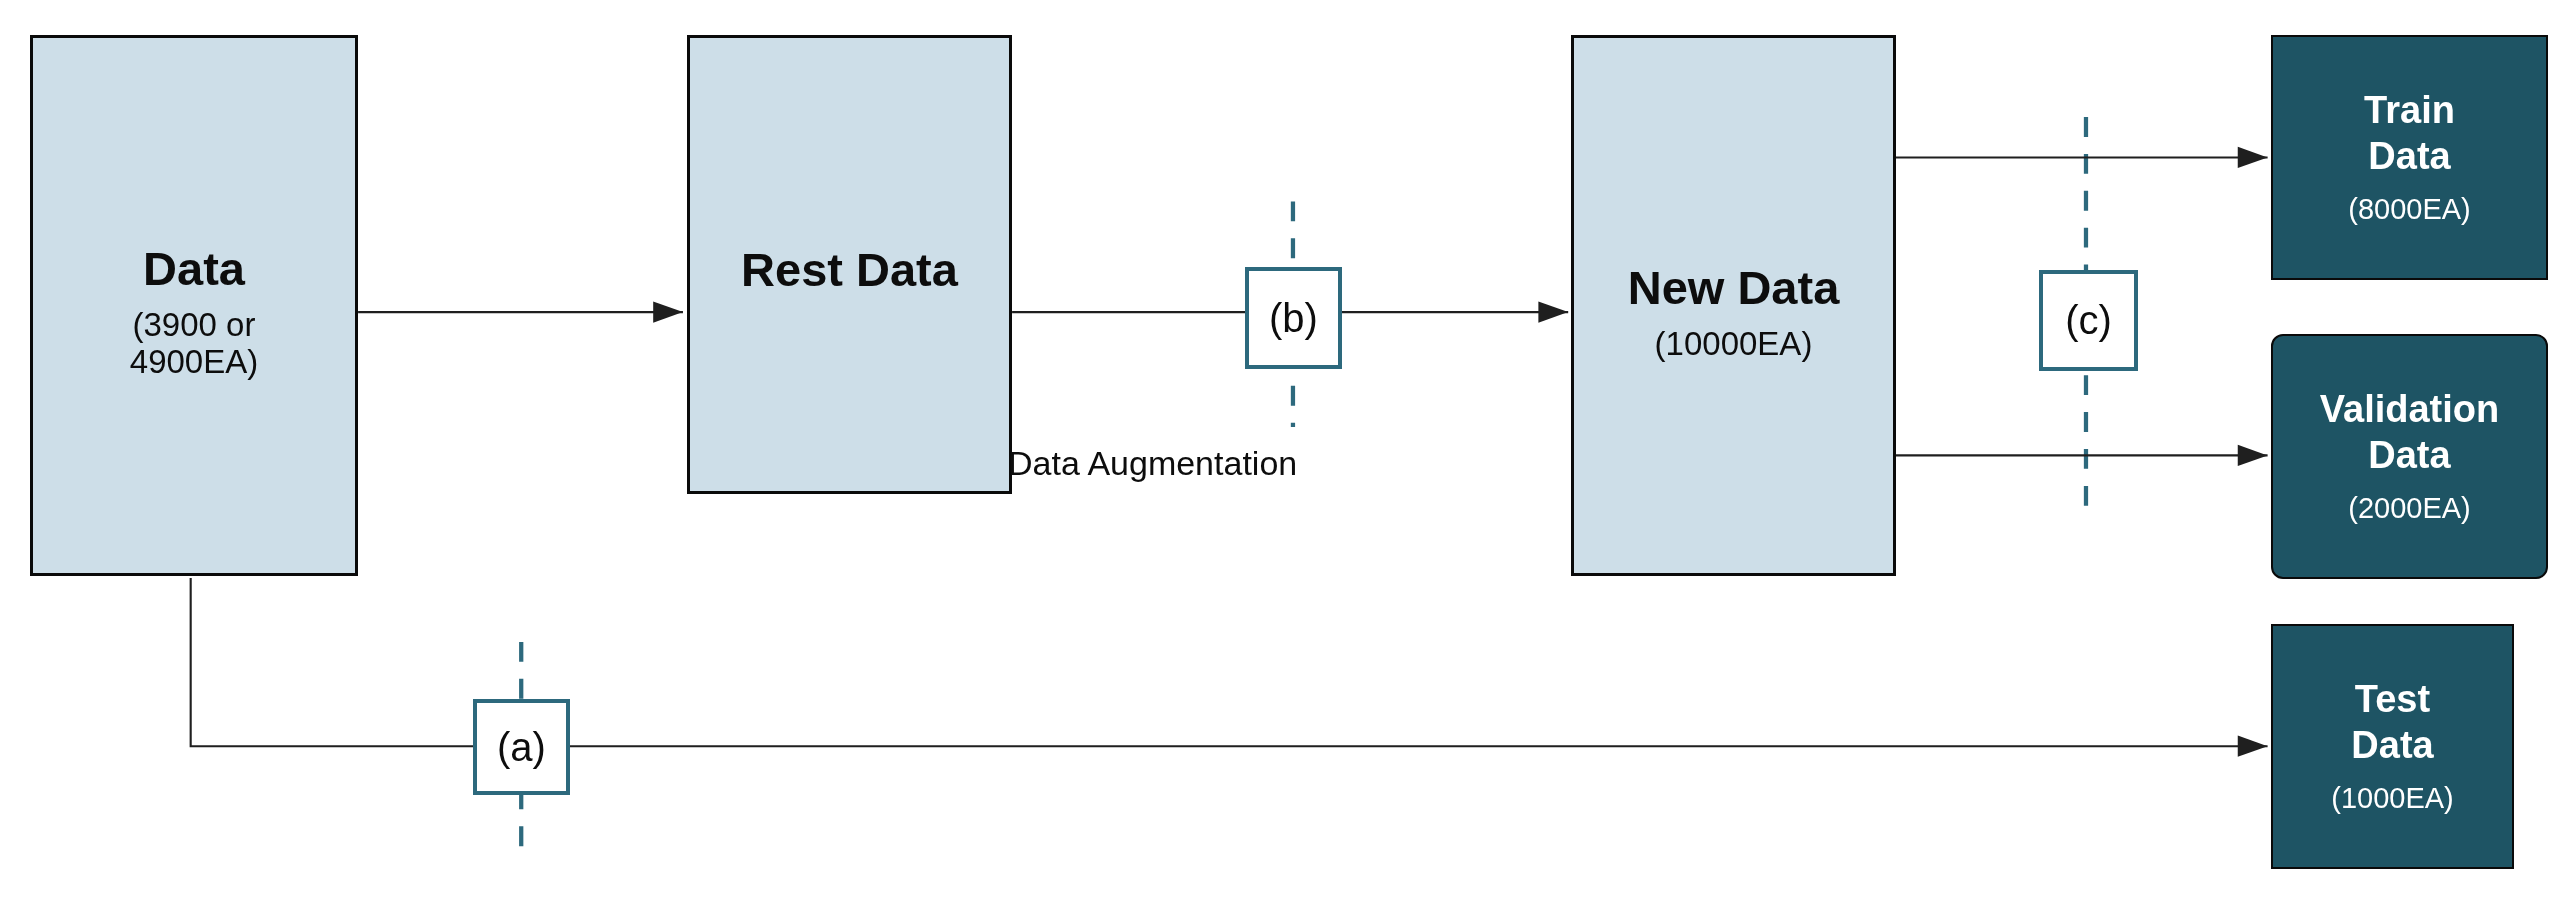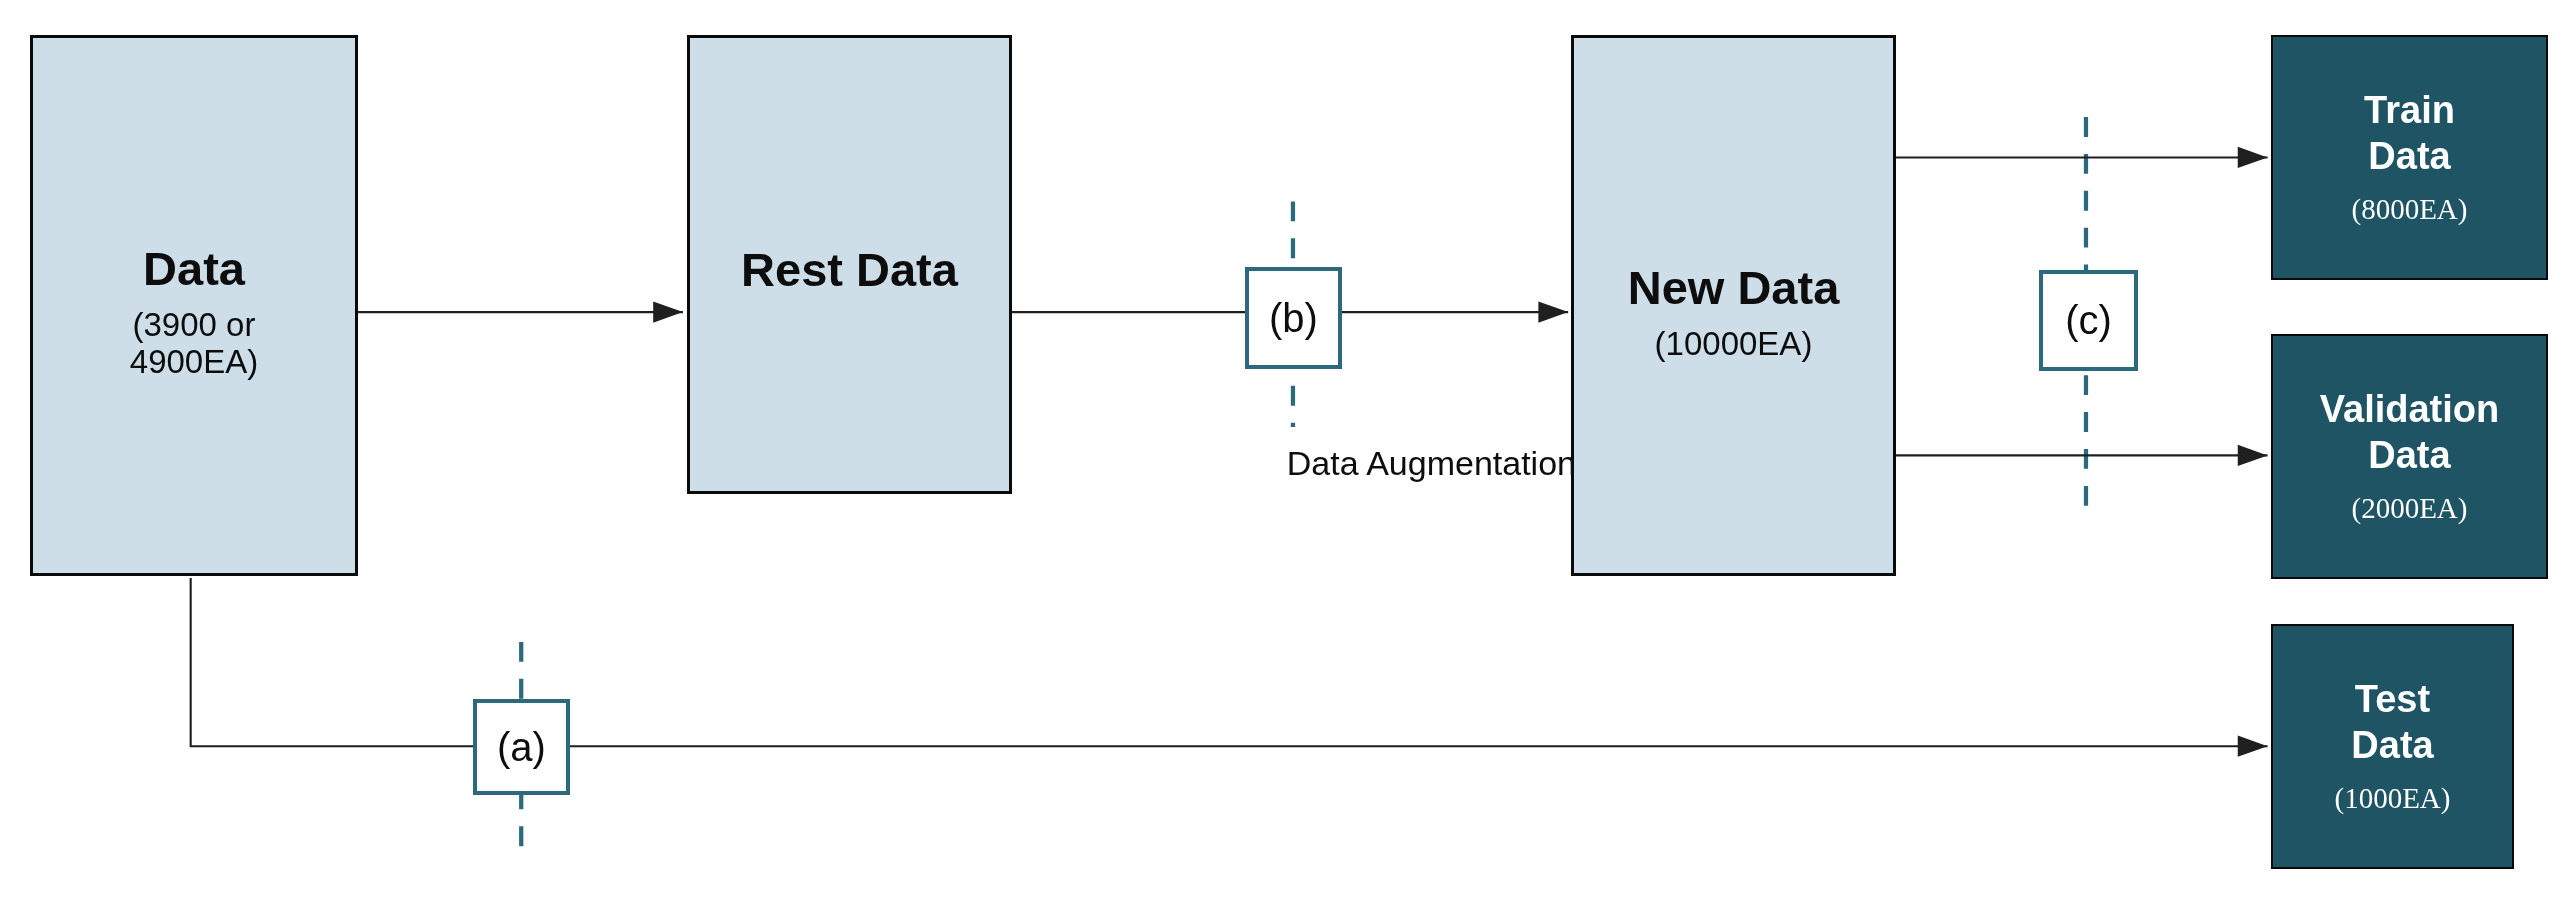--- a/index.html
+++ b/index.html
@@ -85,46 +85,45 @@
     font-weight:700;
     line-height:1.2;
     white-space:pre-line;
   }
   .dark .subtitle{
     font-size:29px;
     font-weight:400;
     line-height:1.15;
     white-space:pre-line;
     margin-top:5.7px;
-    font-family:Liberation Serif, serif;
   }
   .marker-box{
     position:absolute;
     background:#ffffff;
     border:4.3px solid var(--accent-teal);
     display:flex;
     align-items:center;
     justify-content:center;
     font-size:40px;
     color:var(--text-color);
     z-index:3;
   }
   .float-label{
     position:absolute;
     font-size:34px;
     color:var(--text-color);
-    text-align:right;
+    text-align:left;
     z-index:3;
   }
   
   #box-data       {left:30px;   top:35px;  width:328px; height:541px;}
   #box-rest       {left:687px;  top:35px;  width:325px; height:459px;}
   #box-new        {left:1571px; top:35px;  width:325px; height:541px;}
   #box-train      {left:2271px; top:35px;  width:277px; height:245px;}
-  #box-validation {left:2271px; top:334px; width:277px; height:245px;}
+  #box-validation {left:2271px; top:334px; width:277px; height:245px;border-radius:12px;}
   #box-test       {left:2271px; top:624px; width:243px; height:245px;}
   #marker-a       {left:473px;  top:699px; width:97px; height:96px;}
   #marker-b       {left:1245px; top:267px; width:97px; height:102px;}
   #marker-c       {left:2039px; top:270px; width:99px; height:101px;}
   #label-augmentation{left:1008px; top:444px; width:568px;}
 </style>
 </head>
 <body>
 
 <div id="canvas">

